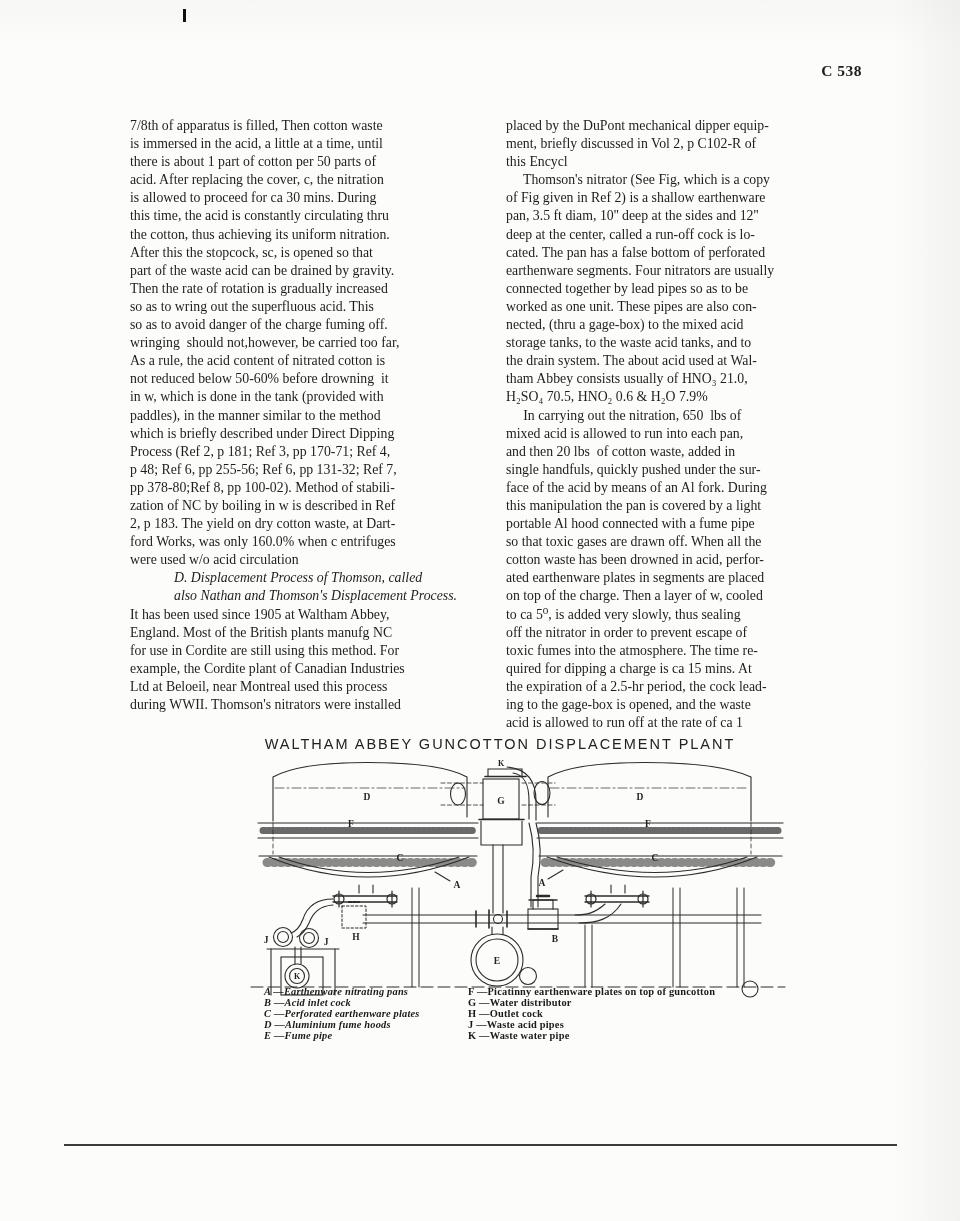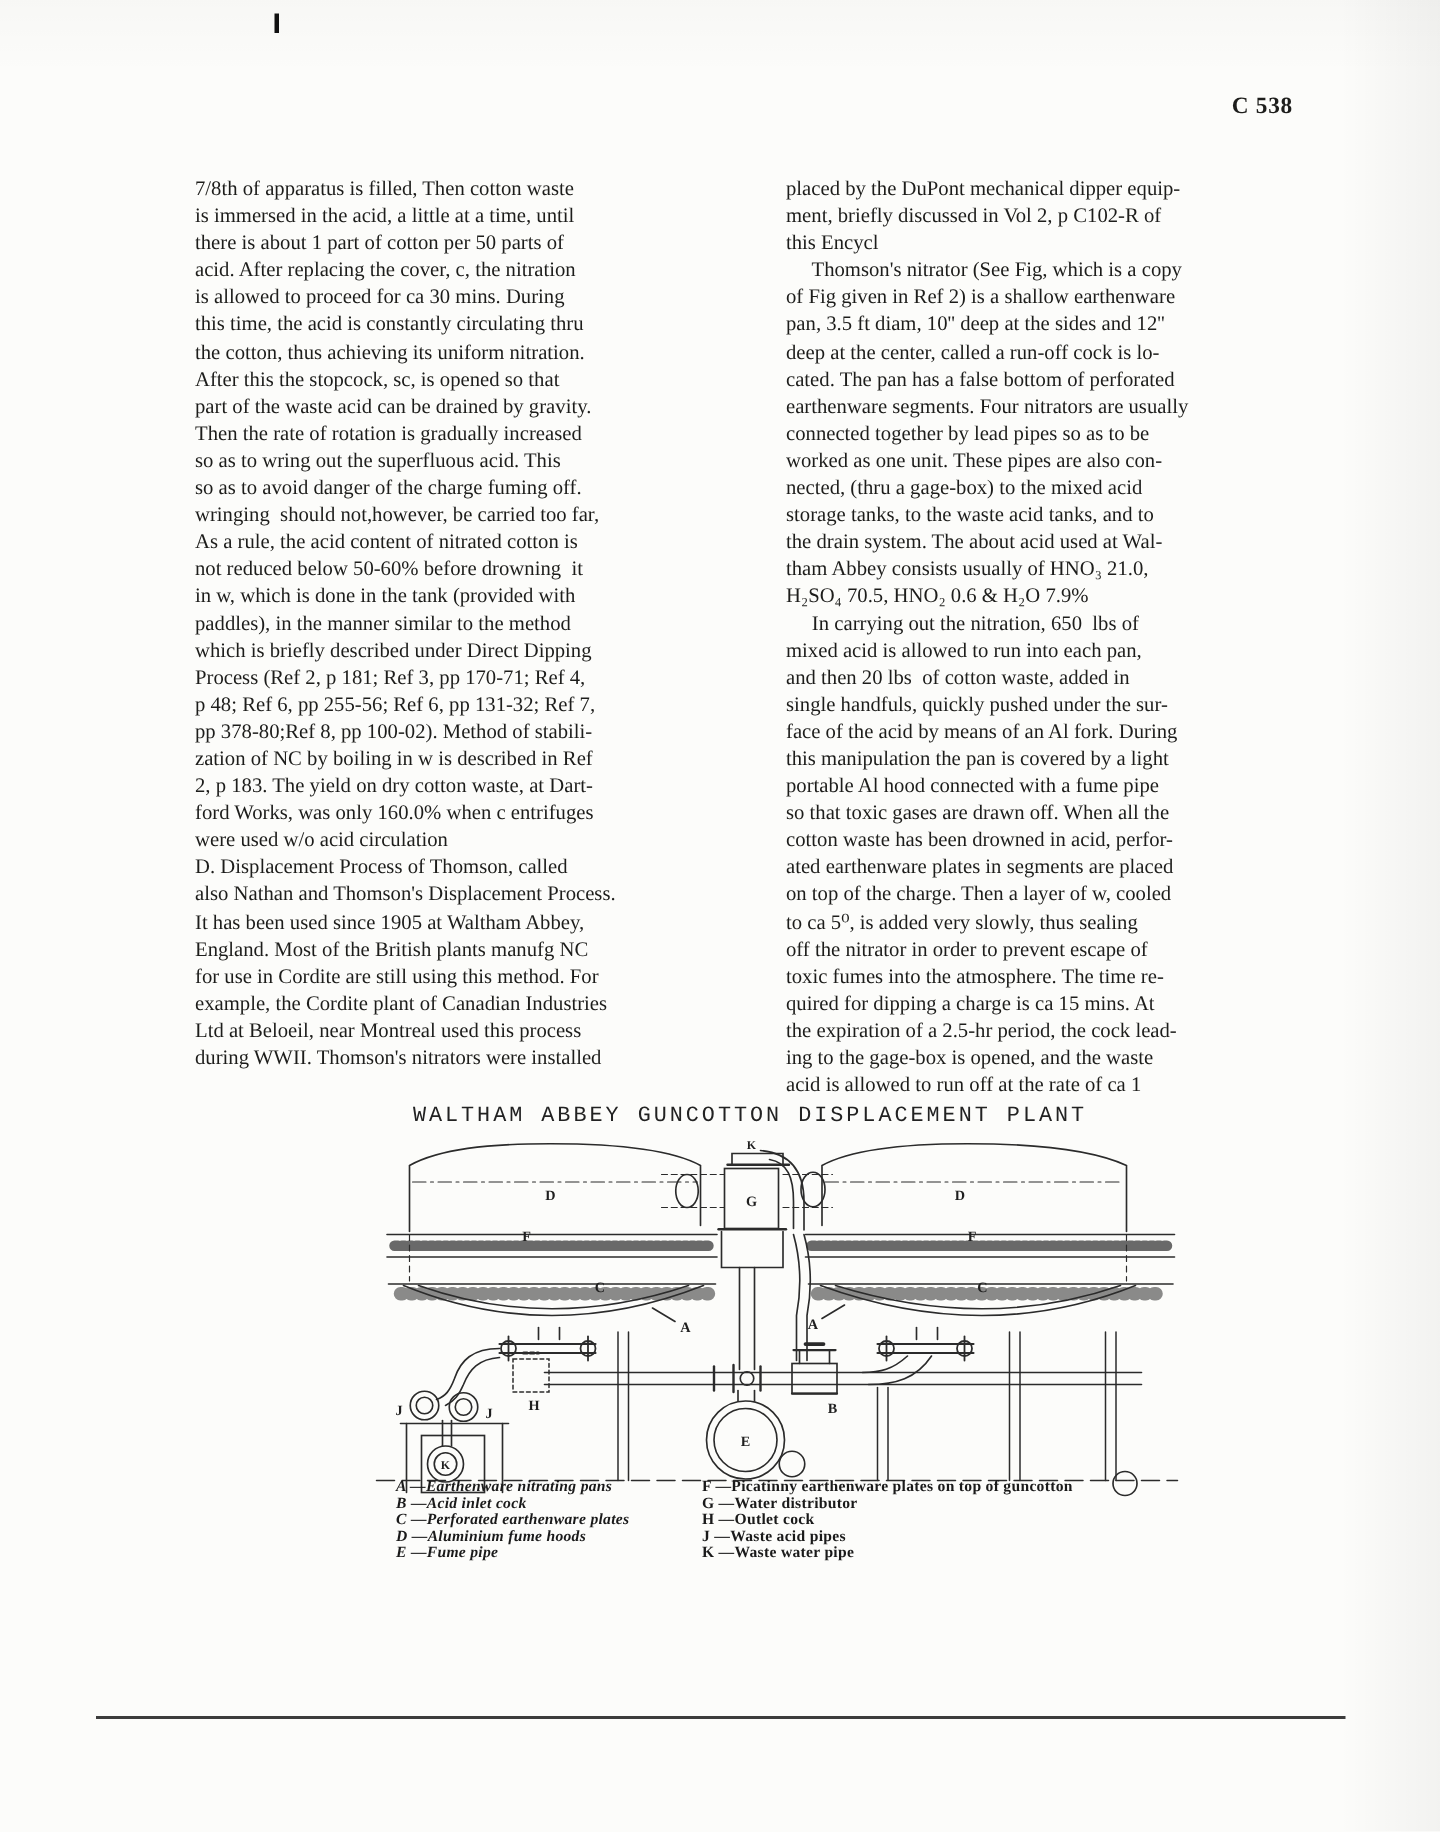--- a/index.html
+++ b/index.html
@@ -10,25 +10,25 @@
     color:#1d1d1b;
   }
   .scan-shade{position:absolute;inset:0;pointer-events:none;
     background:linear-gradient(to right, rgba(0,0,0,0) 93%, rgba(0,0,0,0.04) 100%),
                linear-gradient(to bottom, rgba(0,0,0,0.02) 0%, rgba(0,0,0,0) 4%);}
   .top-tick{position:absolute;left:183px;top:9px;width:3px;height:13px;background:#111;}
   .page-header{position:absolute;left:130px;top:62px;width:732px;text-align:right;
     font-size:15.5px;font-weight:bold;letter-spacing:.5px;}
   .col{position:absolute;top:117px;font-size:13.8px;line-height:18.1px;}
   .col-left{left:130px;width:352px;}
-  .col-right{left:524px;width:368px;}
+  .col-right{left:506px;width:368px;}
   .line{white-space:pre;height:18.1px;}
-  .italic .line, .line.italic{}
+  .italic .line, .line.italic{font-style:italic;margin-left:44px;}
   .fig-title{position:absolute;left:130px;top:736px;width:740px;text-align:center;
-    font-family:Liberation Mono, monospace;
+    font-family:Liberation Sans, sans-serif;
     font-size:14.5px;letter-spacing:2px;color:#222;}
   .diagram{position:absolute;left:245px;top:757px;width:545px;height:256px;}
   .legend{position:absolute;top:987px;font-size:10.4px;font-weight:bold;line-height:10.9px;
     letter-spacing:.2px;color:#1a1a1a;}
   .legend-left{left:264px;width:215px;font-style:italic;}
   .legend-right{left:468px;width:300px;}
   .legend .line{height:10.9px;}
   .bottom-rule{position:absolute;left:64px;top:1144px;width:833px;height:2px;background:#1a1a1a;opacity:.85;}
 </style>
 </head>

